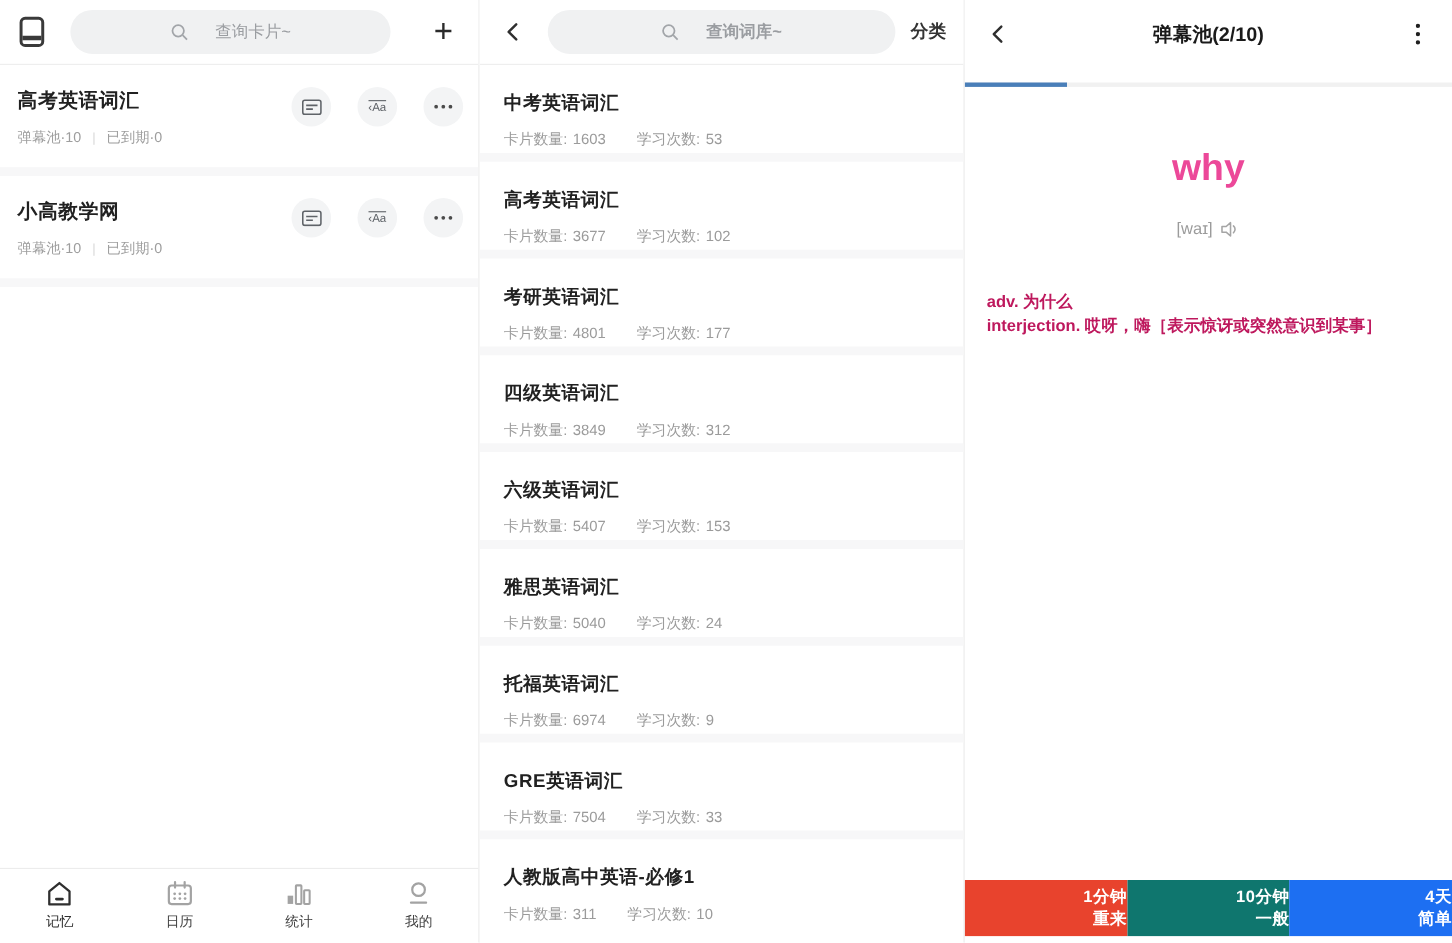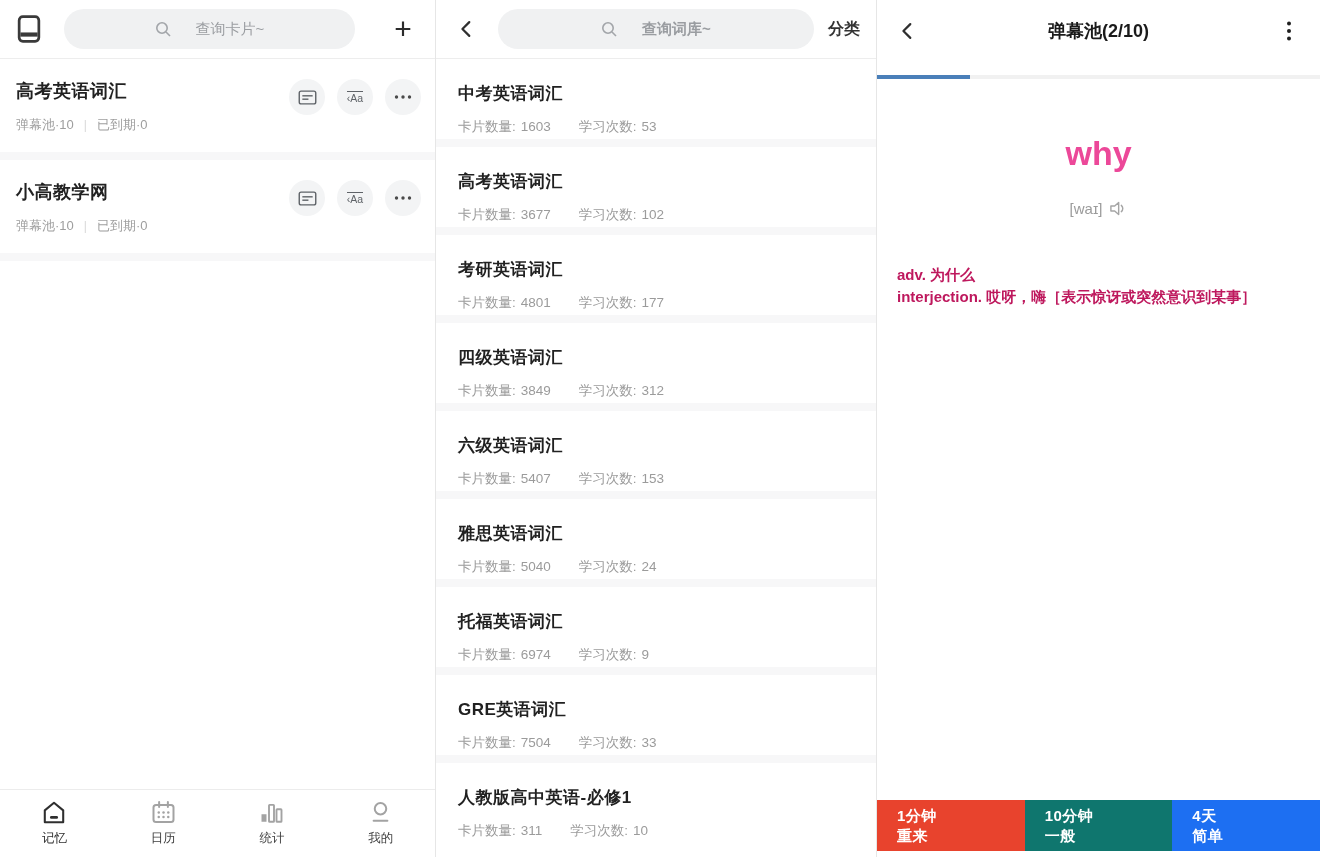--- a/index.html
+++ b/index.html
@@ -22,21 +22,21 @@
   .plus-btn { width:36px; height:36px; display:flex; align-items:center; justify-content:center;
          font-size:30px; font-weight:300; color:#2b2b2b; margin-left:8px; cursor:pointer; }
   .chev { width:30px; height:30px; display:flex; align-items:center; justify-content:center; cursor:pointer; }
 
   
   .deck { padding:20px 14px 18px 16px; display:flex; align-items:flex-start; }
   .deck-info { flex:1; min-width:0; }
   .deck-title { font-size:18px; font-weight:700; color:#212121; letter-spacing:.5px; }
   .deck-sub { margin-top:13px; font-size:13px; color:#9e9e9e; display:flex; align-items:center; }
   .deck-sub .sep { color:#d8d8d8; margin:0 10px; font-size:12px; }
-  .deck-actions { display:flex; gap:12px; margin-top:0; }
+  .deck-actions { display:flex; gap:24px; margin-top:0; }
   .circle-btn { width:36px; height:36px; border-radius:50%; background:#f3f4f5;
          display:flex; align-items:center; justify-content:center; cursor:pointer; }
   .aa-glyph { font-size:10.5px; color:#5f6368; border-top:1.5px solid #5f6368; padding-top:1px; line-height:1; }
   .band { height:8px; background:#f7f7f8; flex:0 0 auto; }
 
   
   .nav { margin-top:auto; border-top:1px solid #ececec; height:68px; display:flex; flex:0 0 auto; }
   .nav-item { flex:1; display:flex; flex-direction:column; align-items:center; justify-content:center;
          gap:5px; cursor:pointer; }
   .nav-item .lbl { font-size:12.5px; color:#404040; }
@@ -57,21 +57,21 @@
   .study-title { flex:1; text-align:center; font-size:18px; font-weight:700; color:#1a1a1a; }
   .kebab { width:30px; height:30px; display:flex; align-items:center; justify-content:center; cursor:pointer; }
   .progress-track { height:4px; background:#f1f1f1; flex:0 0 auto; }
   .progress-fill { height:100%; background:#4a7fb9; }
   .word { margin-top:42px; text-align:center; font-size:34px; font-weight:700; color:#ec4899; }
   .phonetic-row { margin-top:14px; display:flex; align-items:center; justify-content:center; gap:7px; }
   .phonetic { font-size:15px; color:#9b9b9b; }
   .defs { margin-top:34px; padding:0 20px; font-size:15px; line-height:21.5px; color:#be185d; font-weight:600; }
   .defs .pos { font-weight:700; }
   .answer-btns { margin-top:auto; display:flex; flex:0 0 auto; margin-bottom:6px; }
-  .answer-btn { flex:1; height:51px; display:flex; flex-direction:column; align-items:flex-start;
+  .answer-btn { flex:1; height:51px; display:flex; flex-direction:column; align-items:flex-end;
          justify-content:center; color:#fff; font-size:15px; font-weight:700; line-height:1.3;
          cursor:pointer; letter-spacing:.5px;padding-left:20px; }
 </style>
 </head>
 <body>
 
 <div class="app">
 
   <div class="panel panel-left">
     <div class="hdr">

